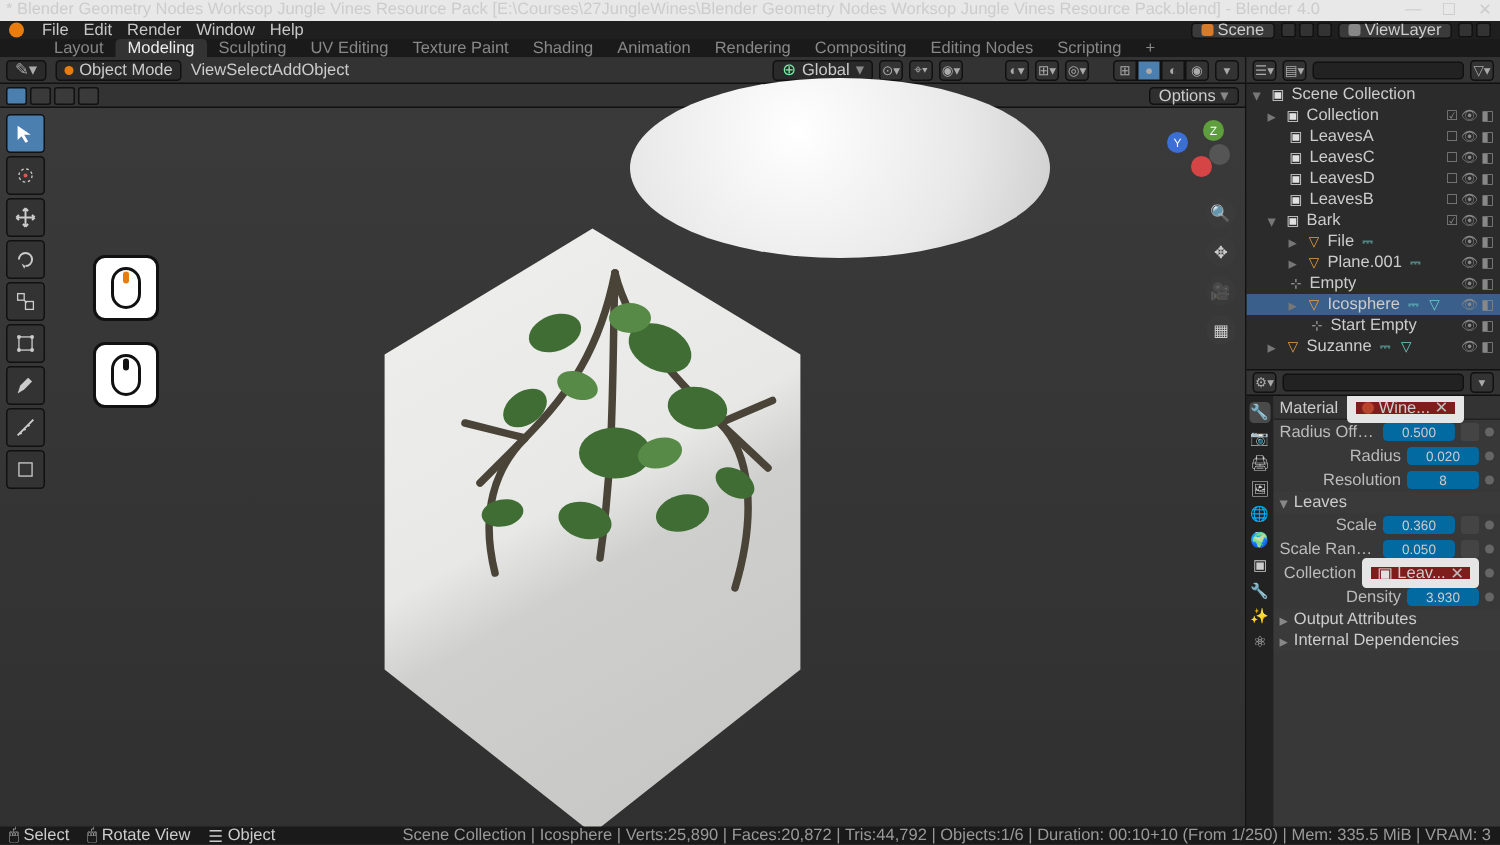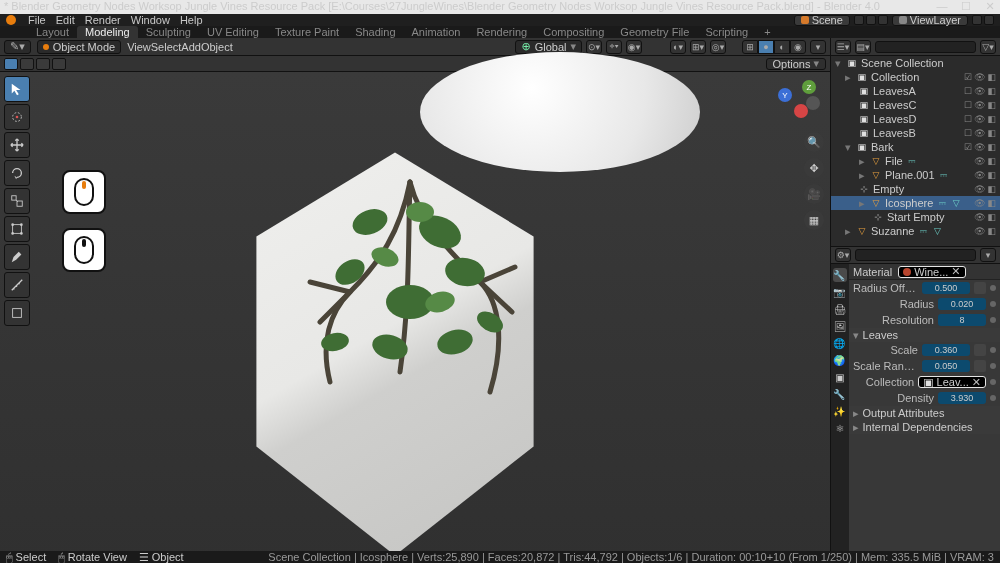--- a/index.html
+++ b/index.html
@@ -81,25 +81,25 @@
 .ol-row.depth3{padding-left:42px}
 .props-head{height:18px;background:#333;display:flex;align-items:center;gap:4px;padding:0 4px;border-top:1px solid #111;border-bottom:1px solid #111}
 .props-head .search{flex:1;background:#222;border:1px solid #111;border-radius:3px;height:12px}
 .props{flex:1;display:flex}
 .props-tabs{width:18px;background:#222;display:flex;flex-direction:column;gap:3px;padding-top:4px;align-items:center}
 .props-tabs .pt{width:14px;height:14px;border-radius:3px;display:flex;align-items:center;justify-content:center;font-size:10px}
 .props-tabs .pt.active{background:#4a4a4a}
 .props-body{flex:1;background:#383838;overflow:hidden}
 .prop-row{display:flex;align-items:center;height:16px;padding:0 4px;gap:4px;font-size:10px}
 .prop-row .label{flex:1;text-align:right;color:#bbb;white-space:nowrap;overflow:hidden;text-overflow:ellipsis}
-.prop-row .val{width:48px;background:#0c4a6e;border-radius:3px;text-align:center;height:12px;line-height:12px;font-size:9px}
+.prop-row .val{width:48px;background:#0369a1;border-radius:3px;text-align:center;height:12px;line-height:12px;font-size:9px}
 .prop-row .extra{width:12px;height:12px;background:#444;border-radius:2px}
 .prop-row .dot{width:6px;height:6px;border-radius:50%;background:#666}
 .prop-head{height:16px;background:#333;display:flex;align-items:center;padding:0 4px;gap:6px;border-bottom:1px solid #222}
-.chip{background:#000000;border:1px solid #e5e5e5;border-radius:3px;height:12px;display:flex;align-items:center;padding:4px 4px;gap:3px;font-size:9px}
+.chip{background:#7f1d1d;border:6px solid #e5e5e5;border-radius:3px;height:12px;display:flex;align-items:center;padding:4px 4px;gap:3px;font-size:9px}
 .chip .x{color:#bbb}
 .panel-header{height:14px;background:#3a3a3a;display:flex;align-items:center;padding:0 4px;font-size:10px;color:#ddd}
 .panel-header .tri{margin-right:4px;color:#888}
 
 .statusbar{position:absolute;left:0;right:0;bottom:0;height:12px;background:#1a1a1a;display:flex;align-items:center;gap:12px;padding:0 6px;font-size:9px;color:#aaa}
 .statusbar .stat{display:flex;align-items:center;gap:3px}
 .statusbar .right{margin-left:auto;display:flex;gap:8px;color:#999}
 </style>
 </head>
 <body>
@@ -144,21 +144,21 @@
 <div class="workspaces">
   <div class="tab">Layout</div>
   <div class="tab active">Modeling</div>
   <div class="tab">Sculpting</div>
   <div class="tab">UV Editing</div>
   <div class="tab">Texture Paint</div>
   <div class="tab">Shading</div>
   <div class="tab">Animation</div>
   <div class="tab">Rendering</div>
   <div class="tab">Compositing</div>
-  <div class="tab">Geometry File</div>
+  <div class="tab">Editing Nodes</div>
   <div class="tab">Scripting</div>
   <div class="tab">+</div>
 </div>
 
 <div class="main">
  <div class="viewport-col">
 
    <div class="head3d">
      <div class="dd">
           <span style="color:#aaa">✎▾</span>

